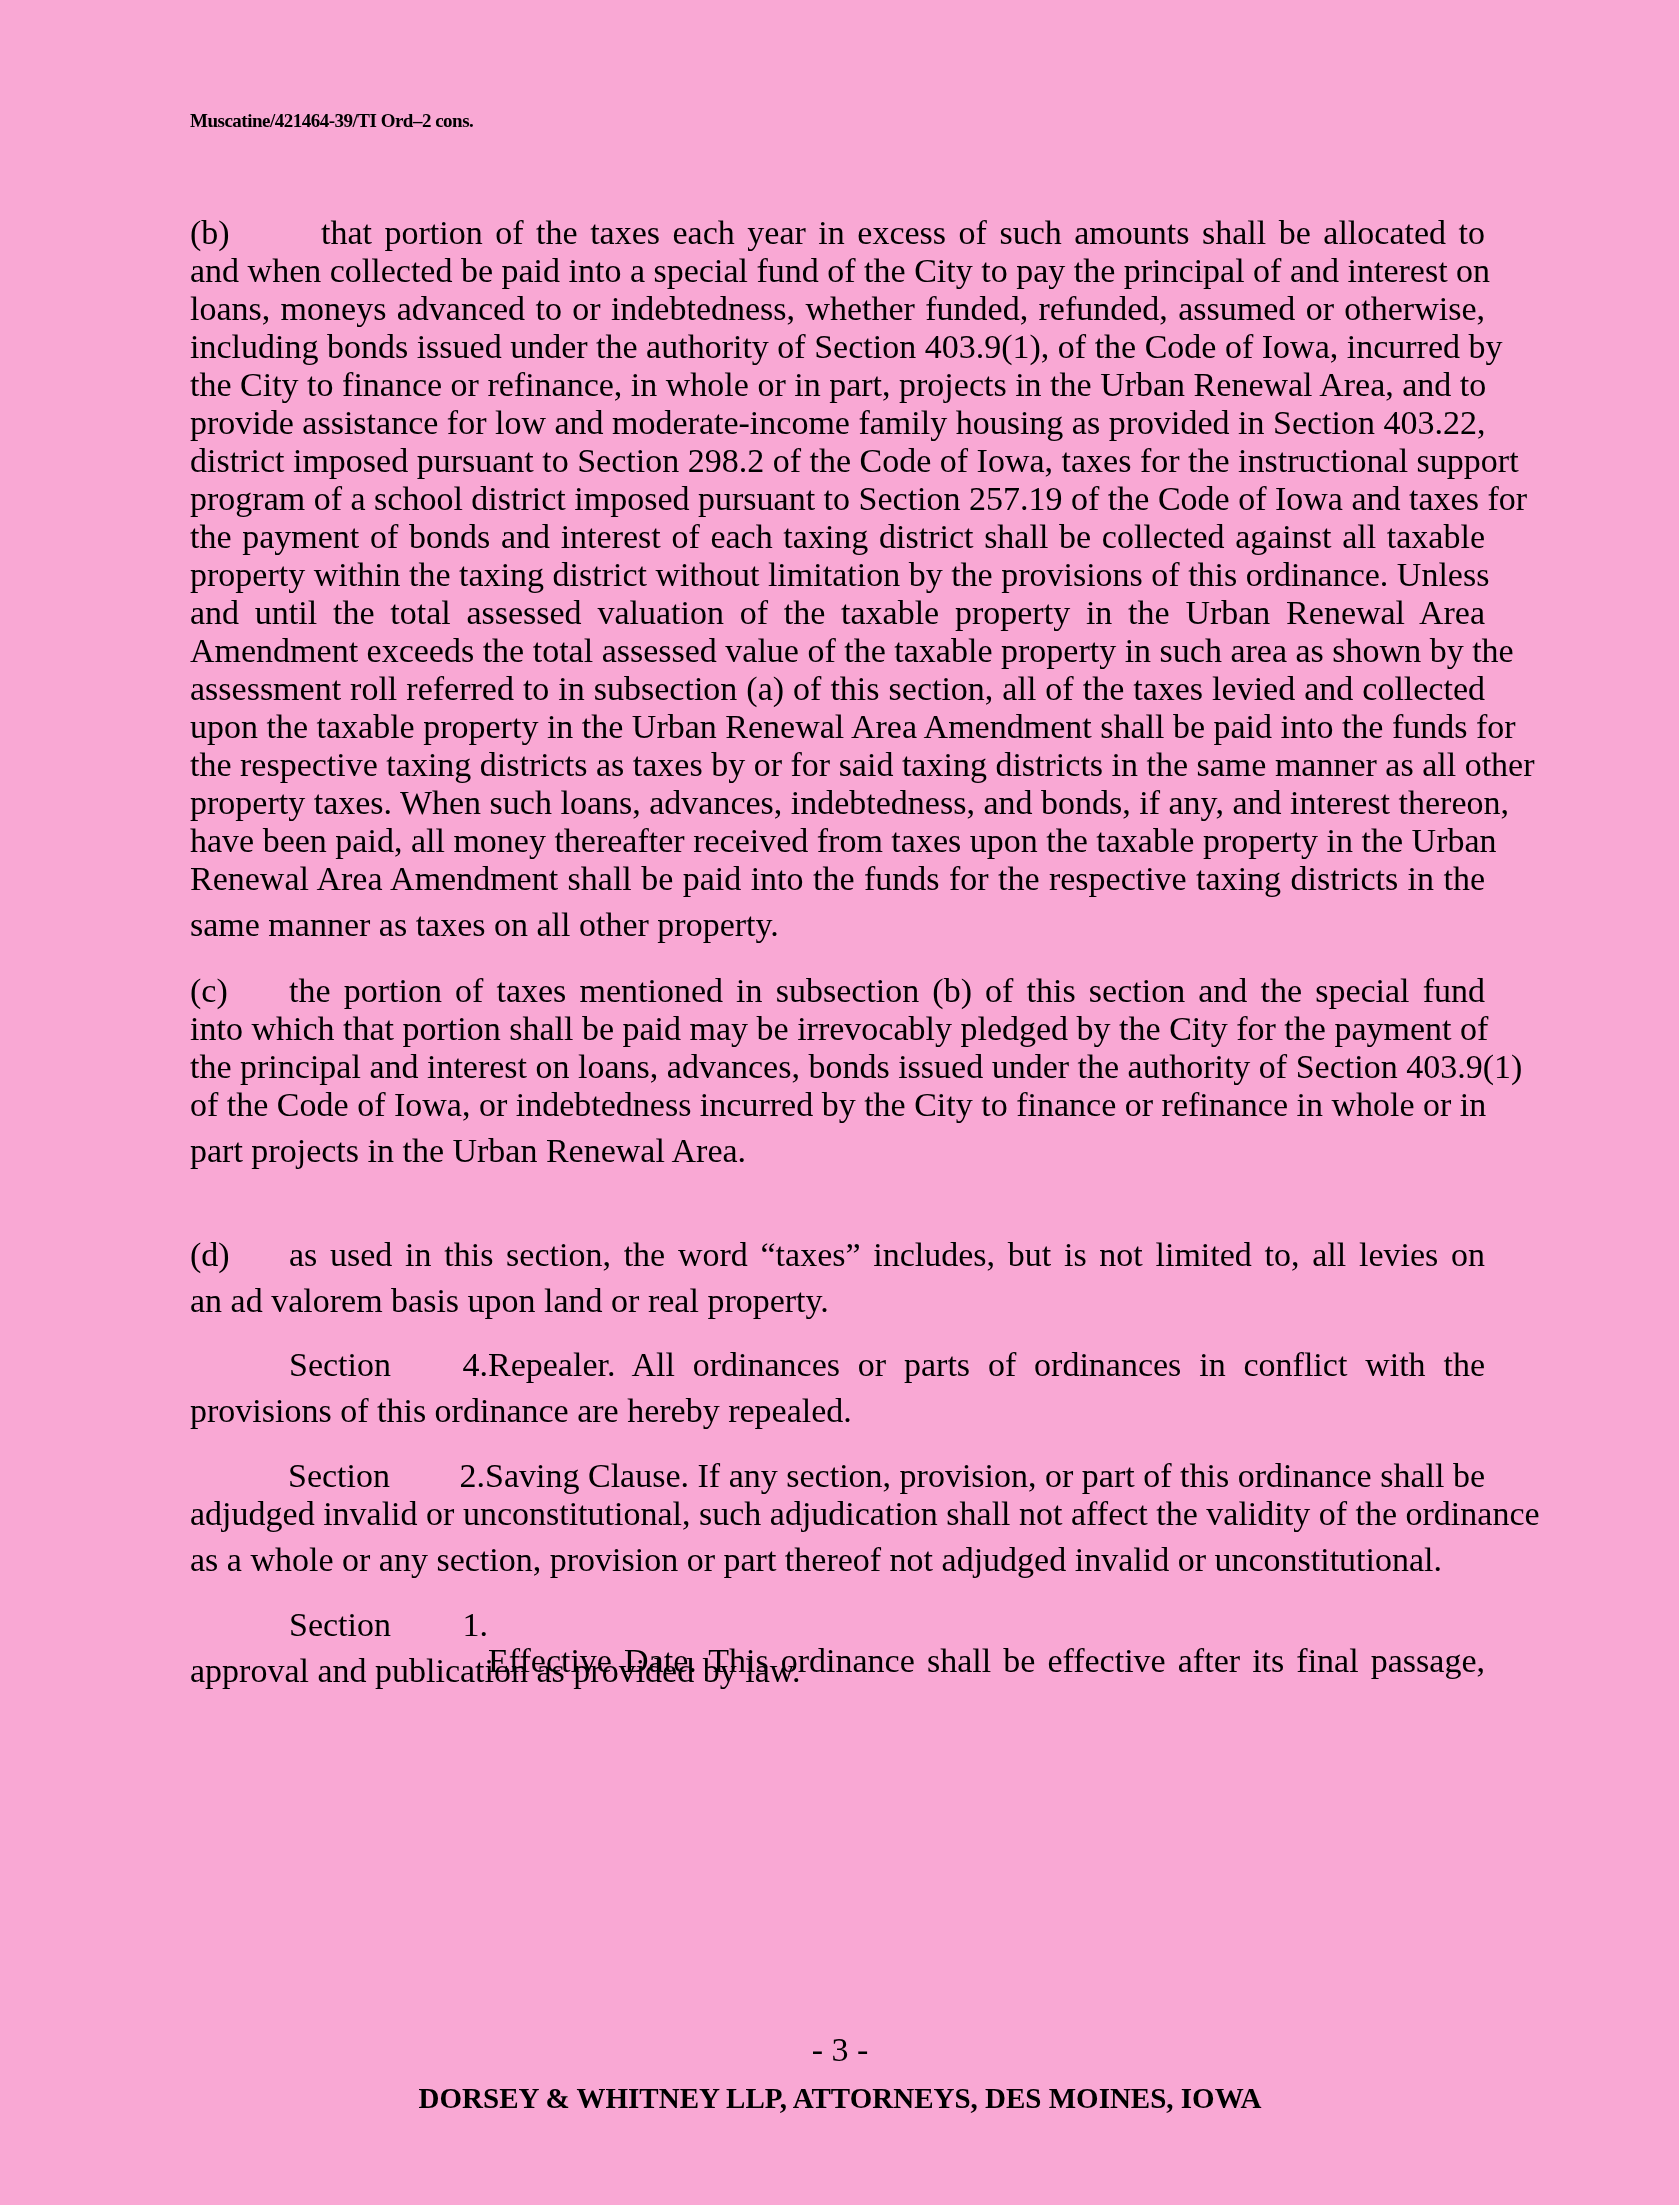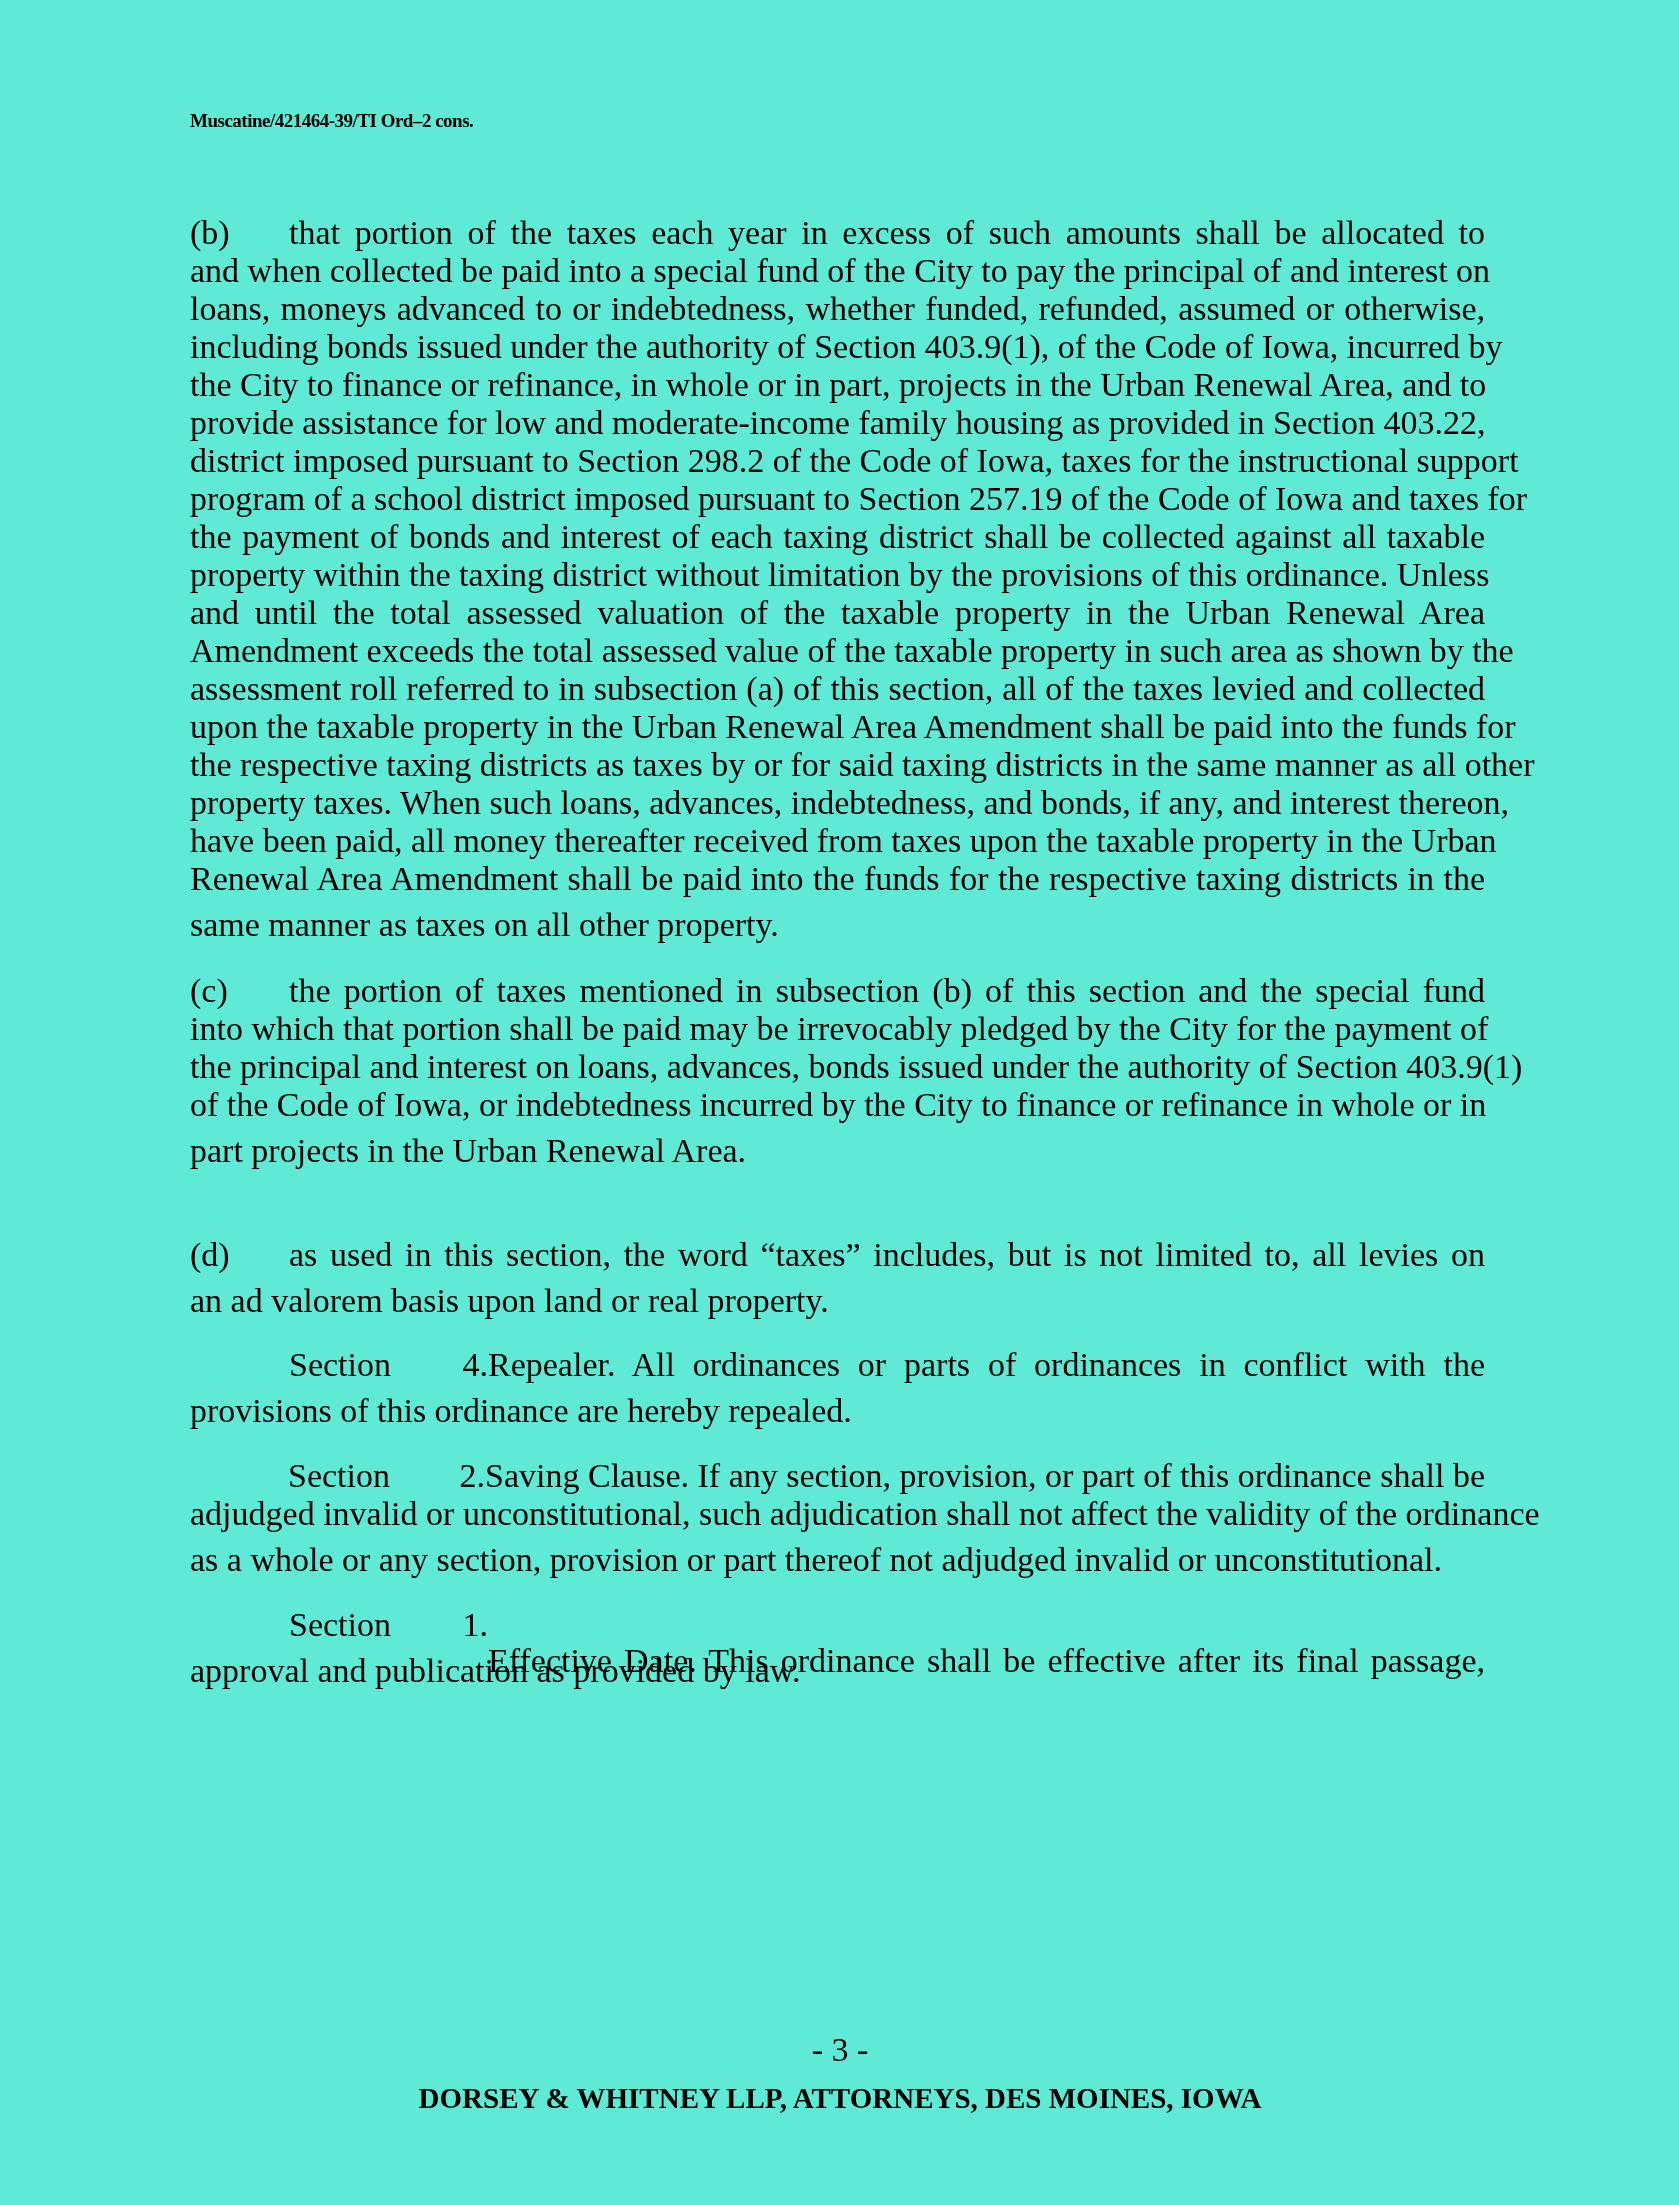--- a/index.html
+++ b/index.html
@@ -1,18 +1,18 @@
 <!DOCTYPE html>
 <html style="font-size:8px"><head>
 <meta charset="utf-8">
 <style>
   html, body { margin: 0; padding: 0; background: #ffffff; }
   body { width: 1680px; height: 2205px; position: relative; overflow: hidden;
          font-family: "Liberation Serif", "DejaVu Serif", serif; color: #000; }
-  .page { position: absolute; left: 0; top: 0; width: 1680px; height: 2205px; background: #5eead4; }
+  .page { position: absolute; left: 0; top: 0; width: 1680px; height: 2205px; background: #f9a8d4; }
   .header { position: absolute; left: 190px; top: 110px; font-size: 19px; font-weight: bold;
             letter-spacing: -0.5px; white-space: nowrap; }
   .line { height: 38px; line-height: 38px; font-size: 34px; white-space: nowrap;
           text-align: justify; text-align-last: justify; display: block; overflow: visible; }
   .line.last { text-align-last: left; margin-top: 8px; }
   .label { display: inline-block; width: 99px; }
   .seclabel { display: inline-block; width: 199px; }
   .para { position: absolute; left: 190px; width: 1295px; }
   .footer-page { position: absolute; left: 0; width: 1680px; top: 2031px; text-align: center;
                  font-size: 34px; }
@@ -22,21 +22,21 @@
 </head>
 <body>
 
 <div class="page">
 
   <div class="header">Muscatine/421464-39/TI Ord–2 cons.</div>
 
   <div class="para" style="top:214px;">
     <div class="line" style="display: flex;">
         <span class="label">(b)</span>
-        <span style="flex: 1 1 0%; text-align: justify; text-align-last: justify; display: block;">that portion of the taxes each year in excess of such amounts shall be allocated to</span>
+        <span style="flex: 1 1 0%; text-align: justify; text-align-last: justify; display: block; margin-left: 32px;">that portion of the taxes each year in excess of such amounts shall be allocated to</span>
       </div>
     <div class="line">and when collected be paid into a special fund of the City to pay the principal of and interest on</div>
     <div class="line">loans, moneys advanced to or indebtedness, whether funded, refunded, assumed or otherwise,</div>
     <div class="line">including bonds issued under the authority of Section 403.9(1), of the Code of Iowa, incurred by</div>
     <div class="line">the City to finance or refinance, in whole or in part, projects in the Urban Renewal Area, and to</div>
     <div class="line">provide assistance for low and moderate-income family housing as provided in Section 403.22,</div>
     <div class="line">district imposed pursuant to Section 298.2 of the Code of Iowa, taxes for the instructional support</div>
     <div class="line">program of a school district imposed pursuant to Section 257.19 of the Code of Iowa and taxes for</div>
     <div class="line">the payment of bonds and interest of each taxing district shall be collected against all taxable</div>
     <div class="line">property within the taxing district without limitation by the provisions of this ordinance.  Unless</div>

